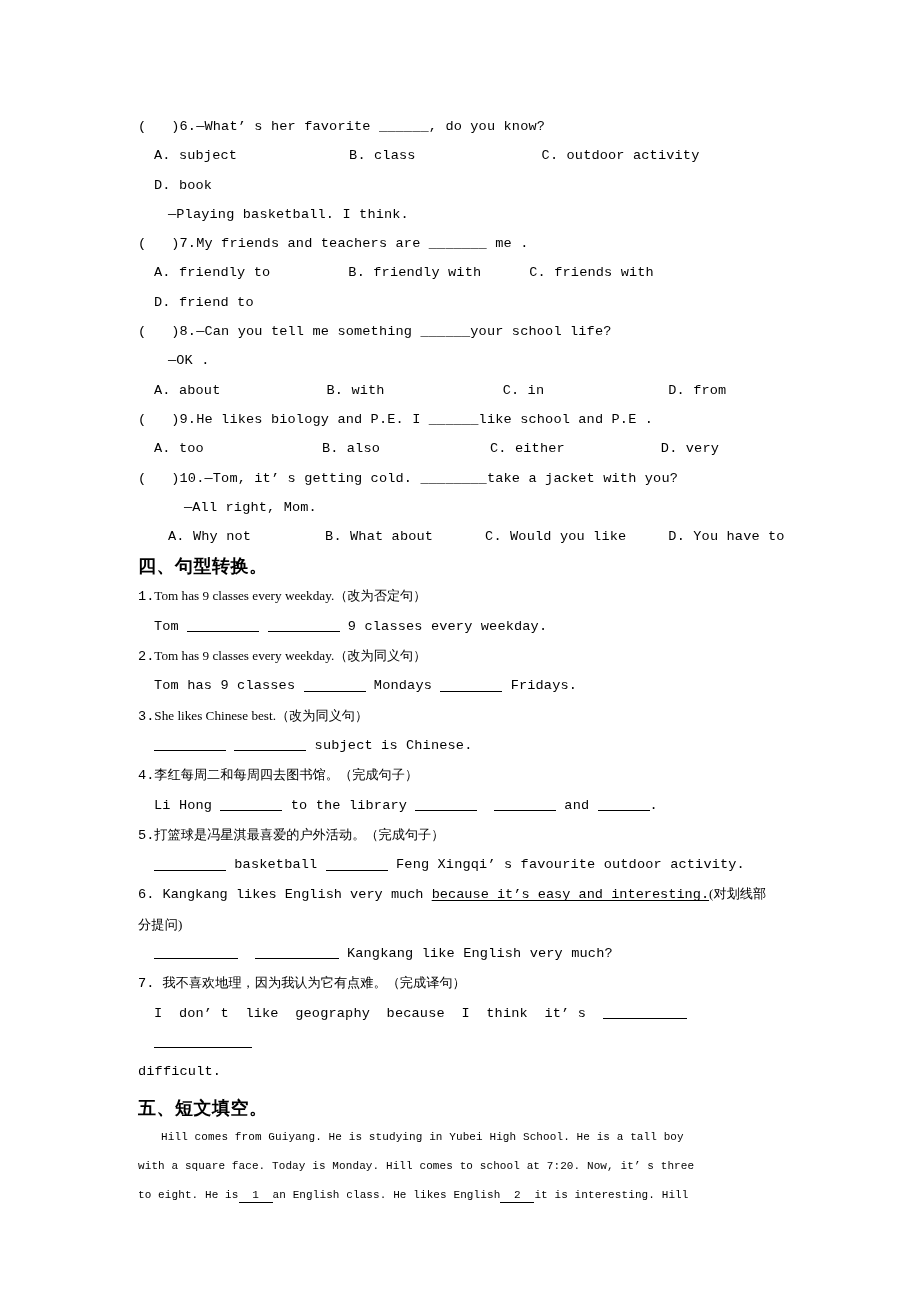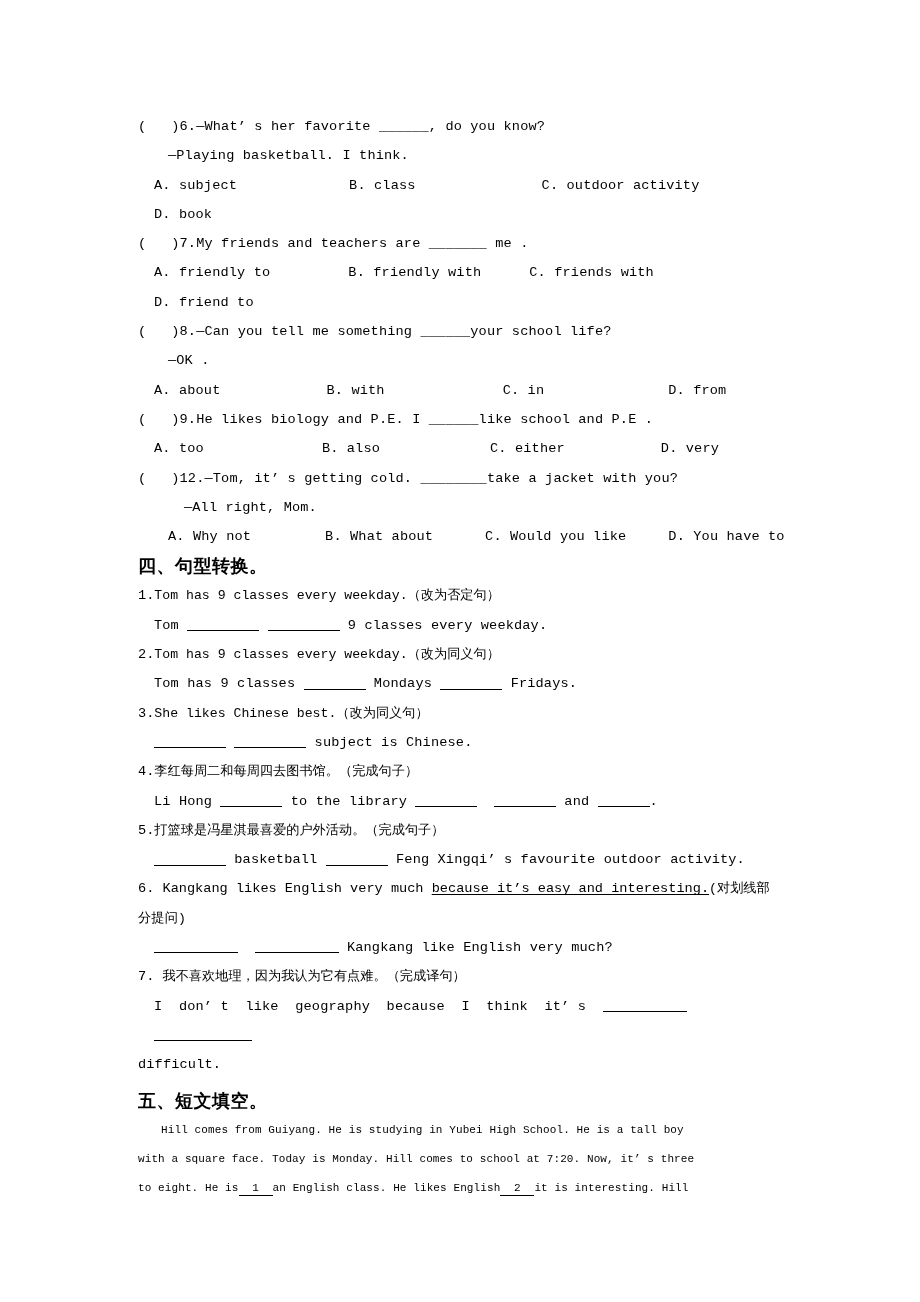--- a/index.html
+++ b/index.html
@@ -32,21 +32,21 @@
   .ind2 { padding-left: 30px; }
   .ind3 { padding-left: 46px; }
   .heading {
     font-size: 18px;
     line-height: 30px;
     font-weight: bold;
     font-family: "DejaVu Sans", "Liberation Sans", sans-serif;
     letter-spacing: 0.5px;
   }
   .cn {
-    font-family: Liberation Mono, monospace;
+    font-family: Liberation Serif, serif;
     font-size: 13.2px;
   }
   .blank {
     display: inline-block;
     border-bottom: 1px solid #000;
     height: 0.92em;
     vertical-align: -0.18em;
   }
   .b-sm { width: 52px; }
   .b-md { width: 62px; }
@@ -72,34 +72,34 @@
   .o { display: inline-block; }
   .gap-a { width: 112px; }
   .gap-b { width: 126px; }
 </style>
 </head>
 <body>
 
 <div class="page">
 
   <div class="ln"><span>(   )6.</span><span>—What’ s her favorite ______, do you know?</span></div>
+  <div class="ln ind1 opts"><span class="o"><span>A.</span> <span>subject</span></span><span class="o gap-a"></span><span class="o"><span>B.</span> <span>class</span></span><span class="o gap-b"></span><span class="o"><span>C.</span> <span>outdoor activity</span></span><span class="o" style="width:30px"></span><span class="o"><span>D.</span> <span>book</span></span></div>
   <div class="ln ind2">—Playing basketball. I think.</div>
-  <div class="ln ind1 opts"><span class="o"><span>A.</span> <span>subject</span></span><span class="o gap-a"></span><span class="o"><span>B.</span> <span>class</span></span><span class="o gap-b"></span><span class="o"><span>C.</span> <span>outdoor activity</span></span><span class="o" style="width:30px"></span><span class="o"><span>D.</span> <span>book</span></span></div>
 
   <div class="ln"><span>(   )7.</span><span>My friends and teachers are _______ me .</span></div>
   <div class="ln ind1 opts"><span class="o"><span>A.</span> <span>friendly to</span></span><span class="o" style="width:78px"></span><span class="o"><span>B.</span> <span>friendly with</span></span><span class="o" style="width:48px"></span><span class="o"><span>C.</span> <span>friends with</span></span><span class="o" style="width:44px"></span><span class="o"><span>D.</span> <span>friend to</span></span></div>
 
   <div class="ln"><span>(   )8.</span><span>—Can you tell me something ______your school life?</span></div>
   <div class="ln ind2">—OK .</div>
   <div class="ln ind1 opts"><span class="o"><span>A.</span> <span>about</span></span><span class="o" style="width:106px"></span><span class="o"><span>B.</span> <span>with</span></span><span class="o" style="width:118px"></span><span class="o"><span>C.</span> <span>in</span></span><span class="o" style="width:124px"></span><span class="o"><span>D.</span> <span>from</span></span></div>
 
   <div class="ln"><span>(   )9.</span><span>He likes biology and P.E. I ______like school and P.E .</span></div>
   <div class="ln ind1 opts"><span class="o"><span>A.</span> <span>too</span></span><span class="o" style="width:118px"></span><span class="o"><span>B.</span> <span>also</span></span><span class="o" style="width:110px"></span><span class="o"><span>C.</span> <span>either</span></span><span class="o" style="width:96px"></span><span class="o"><span>D.</span> <span>very</span></span></div>
 
-  <div class="ln"><span>(   )12.</span><span>—Tom, it’ s getting cold. ________take a jacket with you?</span></div>
+  <div class="ln"><span>(   )10.</span><span>—Tom, it’ s getting cold. ________take a jacket with you?</span></div>
   <div class="ln ind3">—All right, Mom.</div>
   <div class="ln ind2 opts"><span class="o"><span>A.</span> <span>Why not</span></span><span class="o" style="width:74px"></span><span class="o"><span>B.</span> <span>What about</span></span><span class="o" style="width:52px"></span><span class="o"><span>C.</span> <span>Would you like</span></span><span class="o" style="width:42px"></span><span class="o"><span>D.</span> <span>You have to</span></span></div>
 
   <div class="heading">四、句型转换。</div>
 
   <div class="ln tight"><span>1.</span><span class="cn">Tom has 9 classes every weekday.（改为否定句）</span></div>
   <div class="ln ind1"><span>Tom </span><span class="blank b-lg"></span><span> </span><span class="blank b-lg"></span><span> 9 classes every weekday.</span></div>
 
   <div class="ln tight"><span>2.</span><span class="cn">Tom has 9 classes every weekday.（改为同义句）</span></div>
   <div class="ln ind1"><span>Tom has 9 classes </span><span class="blank b-md"></span><span> Mondays </span><span class="blank b-md"></span><span> Fridays.</span></div>

